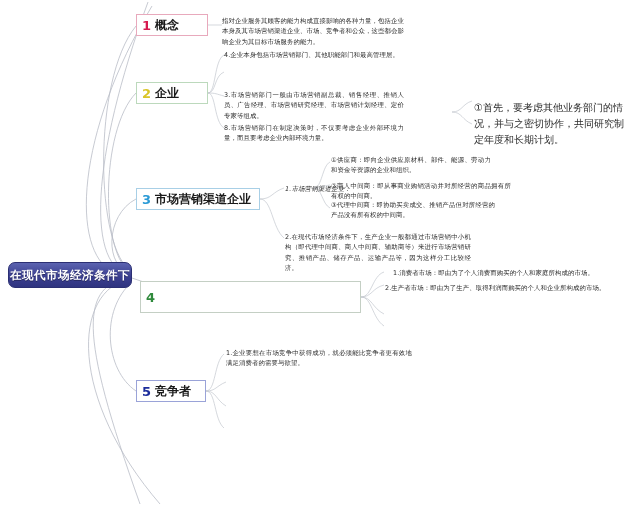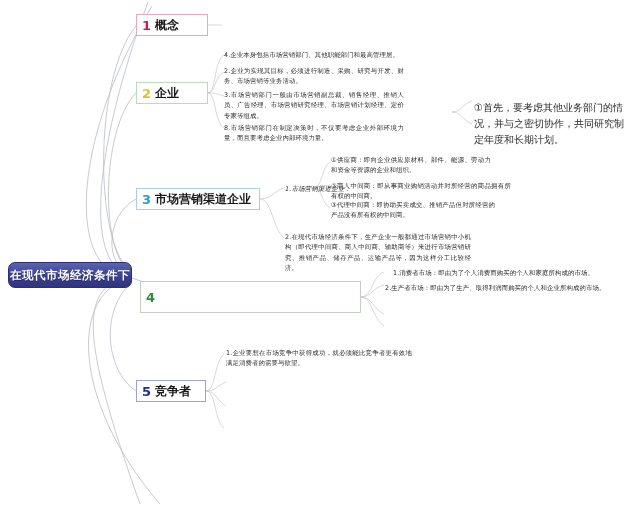--- a/index.html
+++ b/index.html
@@ -132,27 +132,27 @@
   </svg>
 
   <div class="node root">
     <span>在现代市场经济条件下</span>
   </div>
 
   <div class="node l1 n1">
     <span class="num">1</span>
     <span class="lbl">概念</span>
   </div>
+  <div class="leaf" style="left:222px;top:16px;width:182px;">指对企业服务其顾客的能力构成直接影响的各种力量，包括企业本身及其市场营销渠道企业、市场、竞争者和公众，这些都会影响企业为其目标市场服务的能力。</div>
 
   <div class="node l1 n2">
     <span class="num">2</span>
     <span class="lbl">企业</span>
   </div>
   <div class="leaf" style="left:224px;top:50px;width:180px;">4.企业本身包括市场营销部门、其他职能部门和最高管理层。</div>
-  <div class="leaf" style="left:224px;top:66px;width:180px;">2.企业为实现其目标，必须进行制造、采购、研究与开发、财务、市场营销等业务活动。</div>
   <div class="leaf" style="left:224px;top:90px;width:180px;">3.市场营销部门一般由市场营销副总裁、销售经理、推销人员、广告经理、市场营销研究经理、市场营销计划经理、定价专家等组成。</div>
   <div class="leaf" style="left:224px;top:123px;width:180px;">8.市场营销部门在制定决策时，不仅要考虑企业外部环境力量，而且要考虑企业内部环境力量。</div>
   <div class="callout" style="left:474px;top:100px;width:158px;">①首先，要考虑其他业务部门的情况，并与之密切协作，共同研究制定年度和长期计划。</div>
 
   <div class="node l1 n3">
     <span class="num">3</span>
     <span class="lbl">市场营销渠道企业</span>
   </div>
   <div class="leaf mid" style="left:285px;top:184px;width:92px;">1.市场营销渠道企业：</div>
   <div class="leaf" style="left:285px;top:232px;width:186px;">2.在现代市场经济条件下，生产企业一般都通过市场营销中小机构（即代理中间商、商人中间商、辅助商等）来进行市场营销研究、推销产品、储存产品、运输产品等，因为这样分工比较经济。</div>

